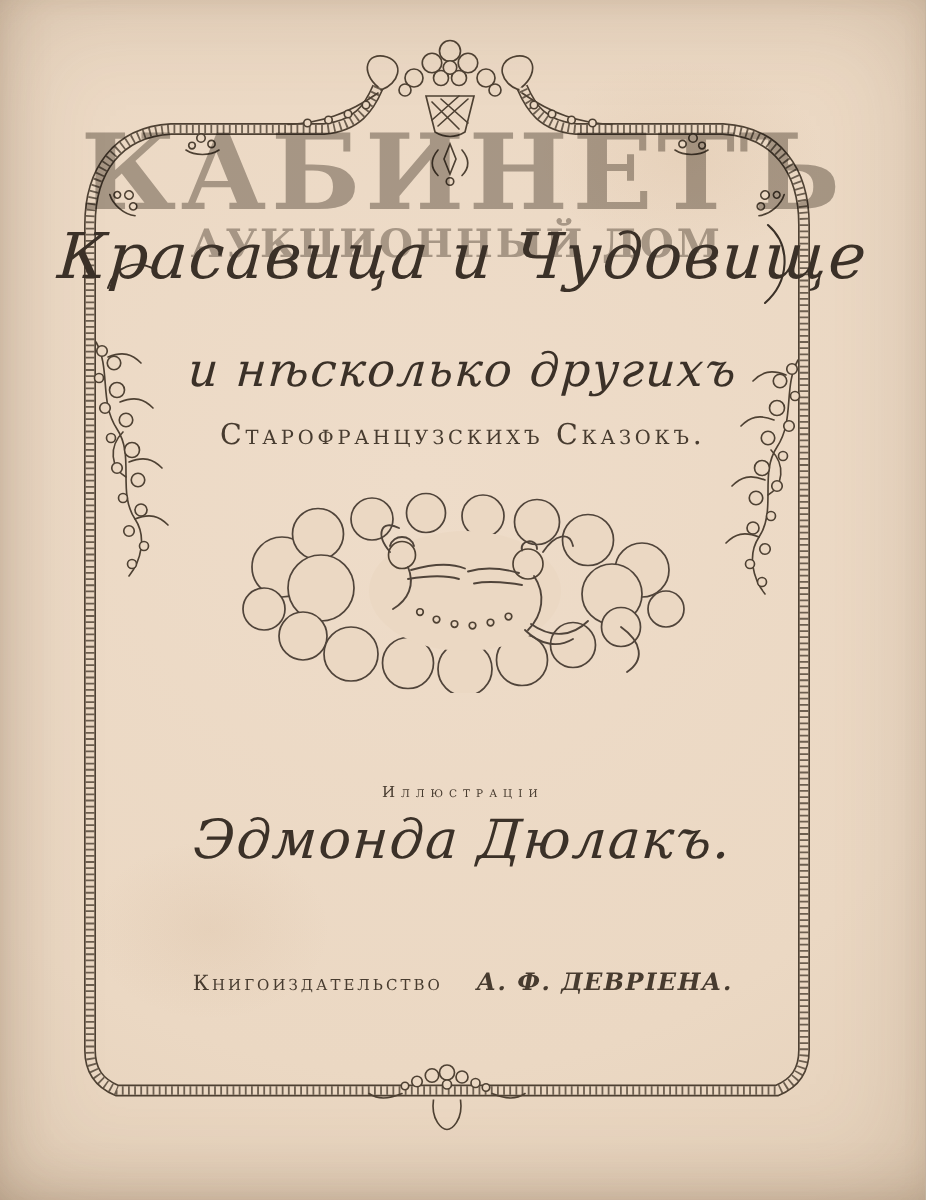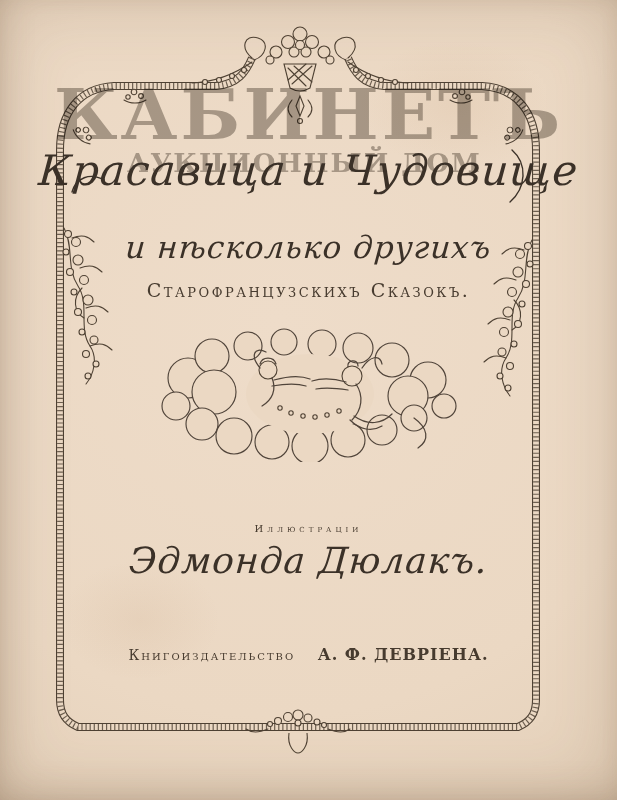--- a/index.html
+++ b/index.html
@@ -46,21 +46,21 @@
   .title-script{top:146px;font-size:42px;font-style:italic;letter-spacing:1px;color:#3b3128;
     transform:skewX(-4deg);}
   .subtitle-script{top:229px;font-size:31px;font-style:italic;letter-spacing:1px;color:#3b3128;
     transform:skewX(-4deg);}
   .series-caps{top:279px;font-size:19px;font-variant:small-caps;letter-spacing:2.5px;color:#473b2f;}
   .illus-label{top:523px;font-size:10px;font-variant:small-caps;letter-spacing:4px;color:#473b2f;}
   .illus-name{top:540px;font-size:36px;font-style:italic;letter-spacing:1px;color:#3b3128;
     transform:skewX(-4deg);}
   .publisher{top:645px;font-size:14px;color:#473b2f;}
   .publisher .pfx{font-variant:small-caps;letter-spacing:2px;}
-  .publisher .pname{font-size:16px;font-weight:600;letter-spacing:1px;margin-left:18px;}
+  .publisher .pname{font-size:16px;font-style:italic;font-weight:600;letter-spacing:1px;margin-left:18px;}
 </style>
 </head>
 <body>
 
 <div class="photo">
 
   <div class="stain s1"></div>
   <div class="stain s2"></div>
 
   <svg class="frame-svg" width="617" height="800" viewBox="0 0 617 800">

